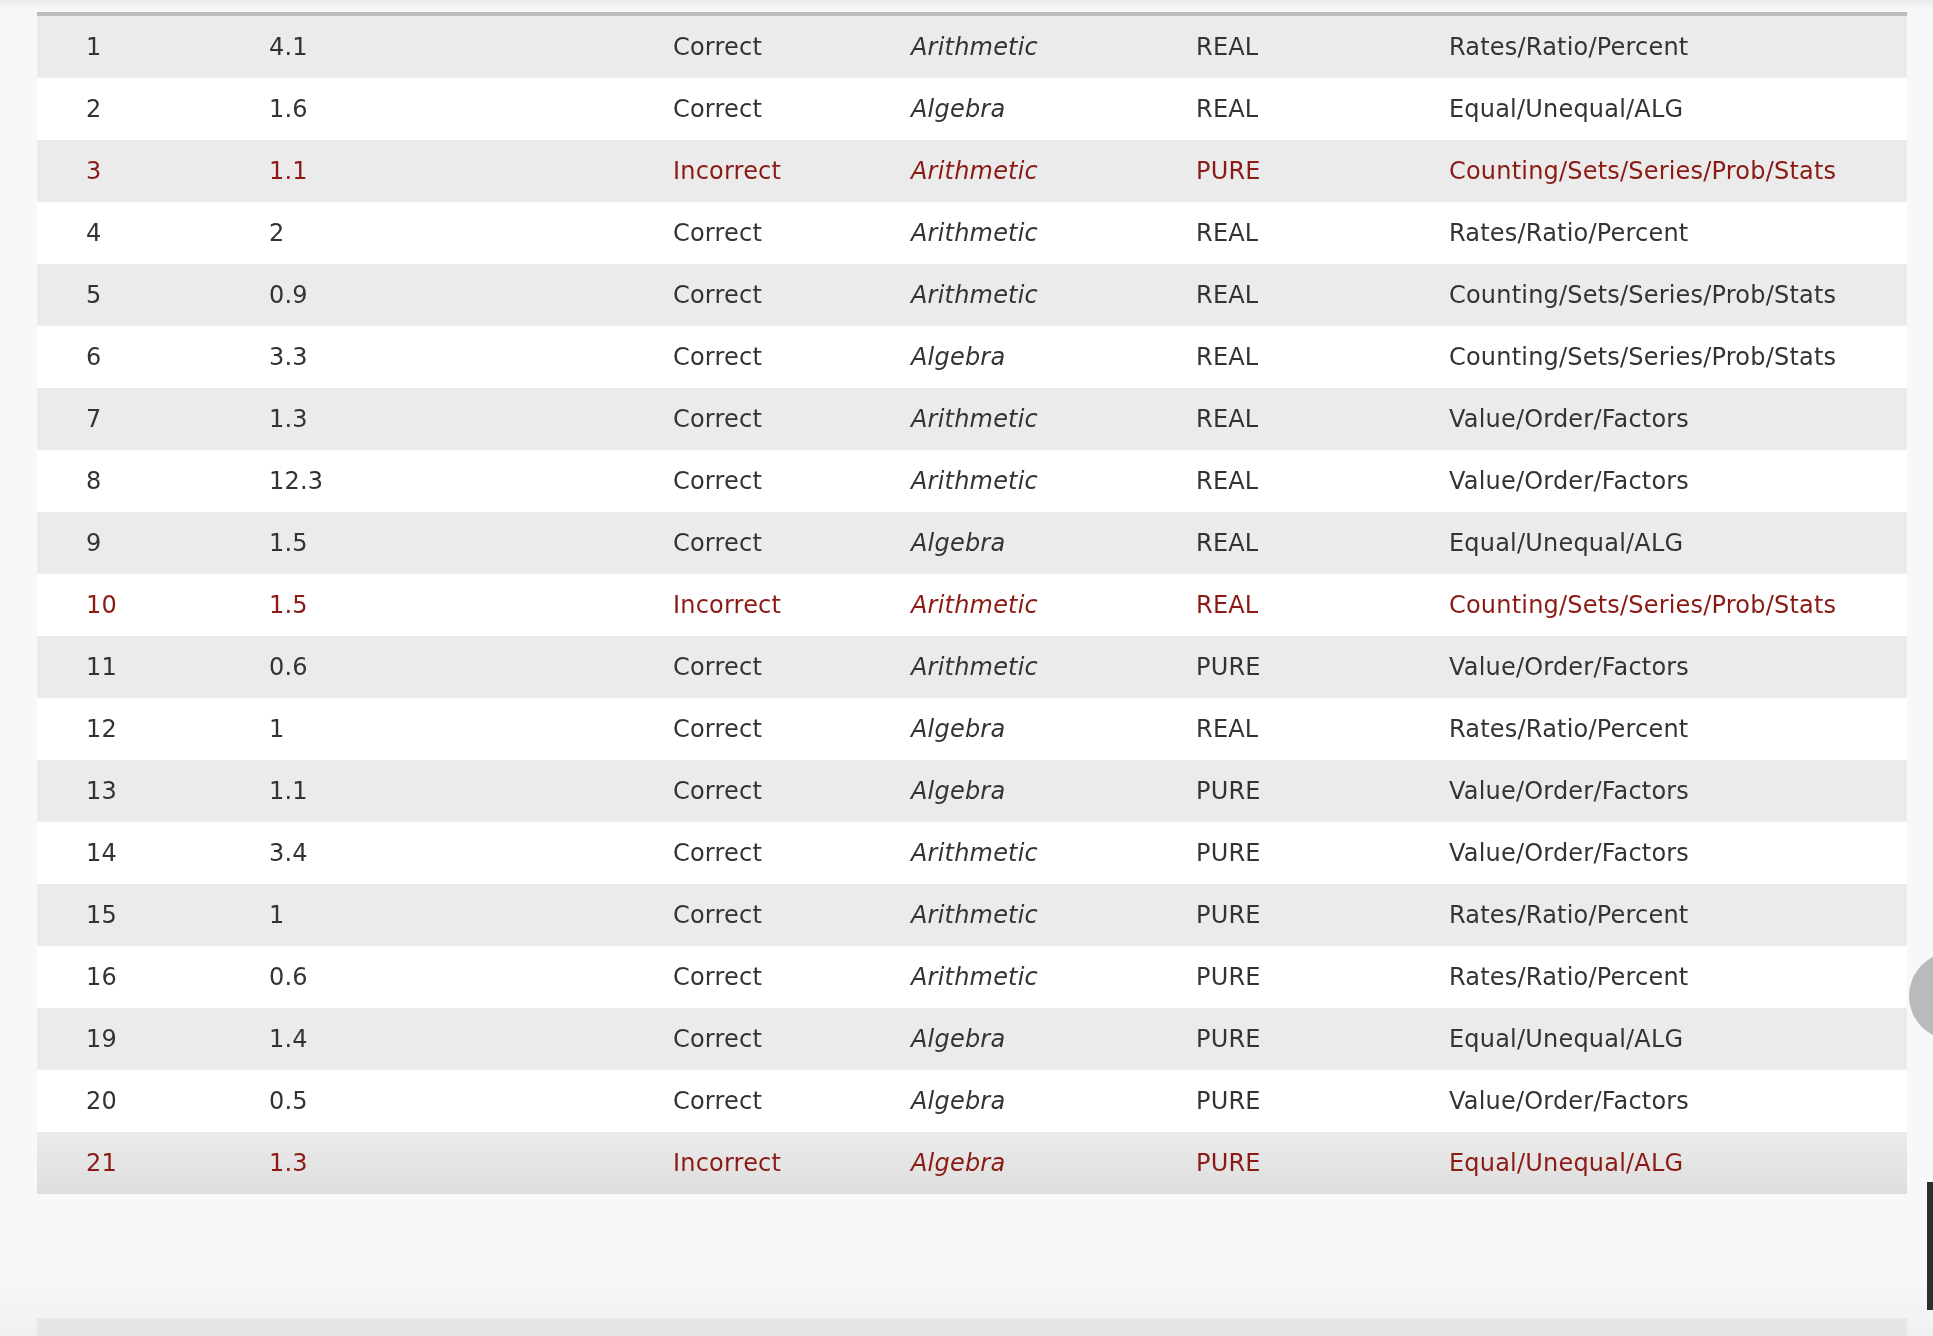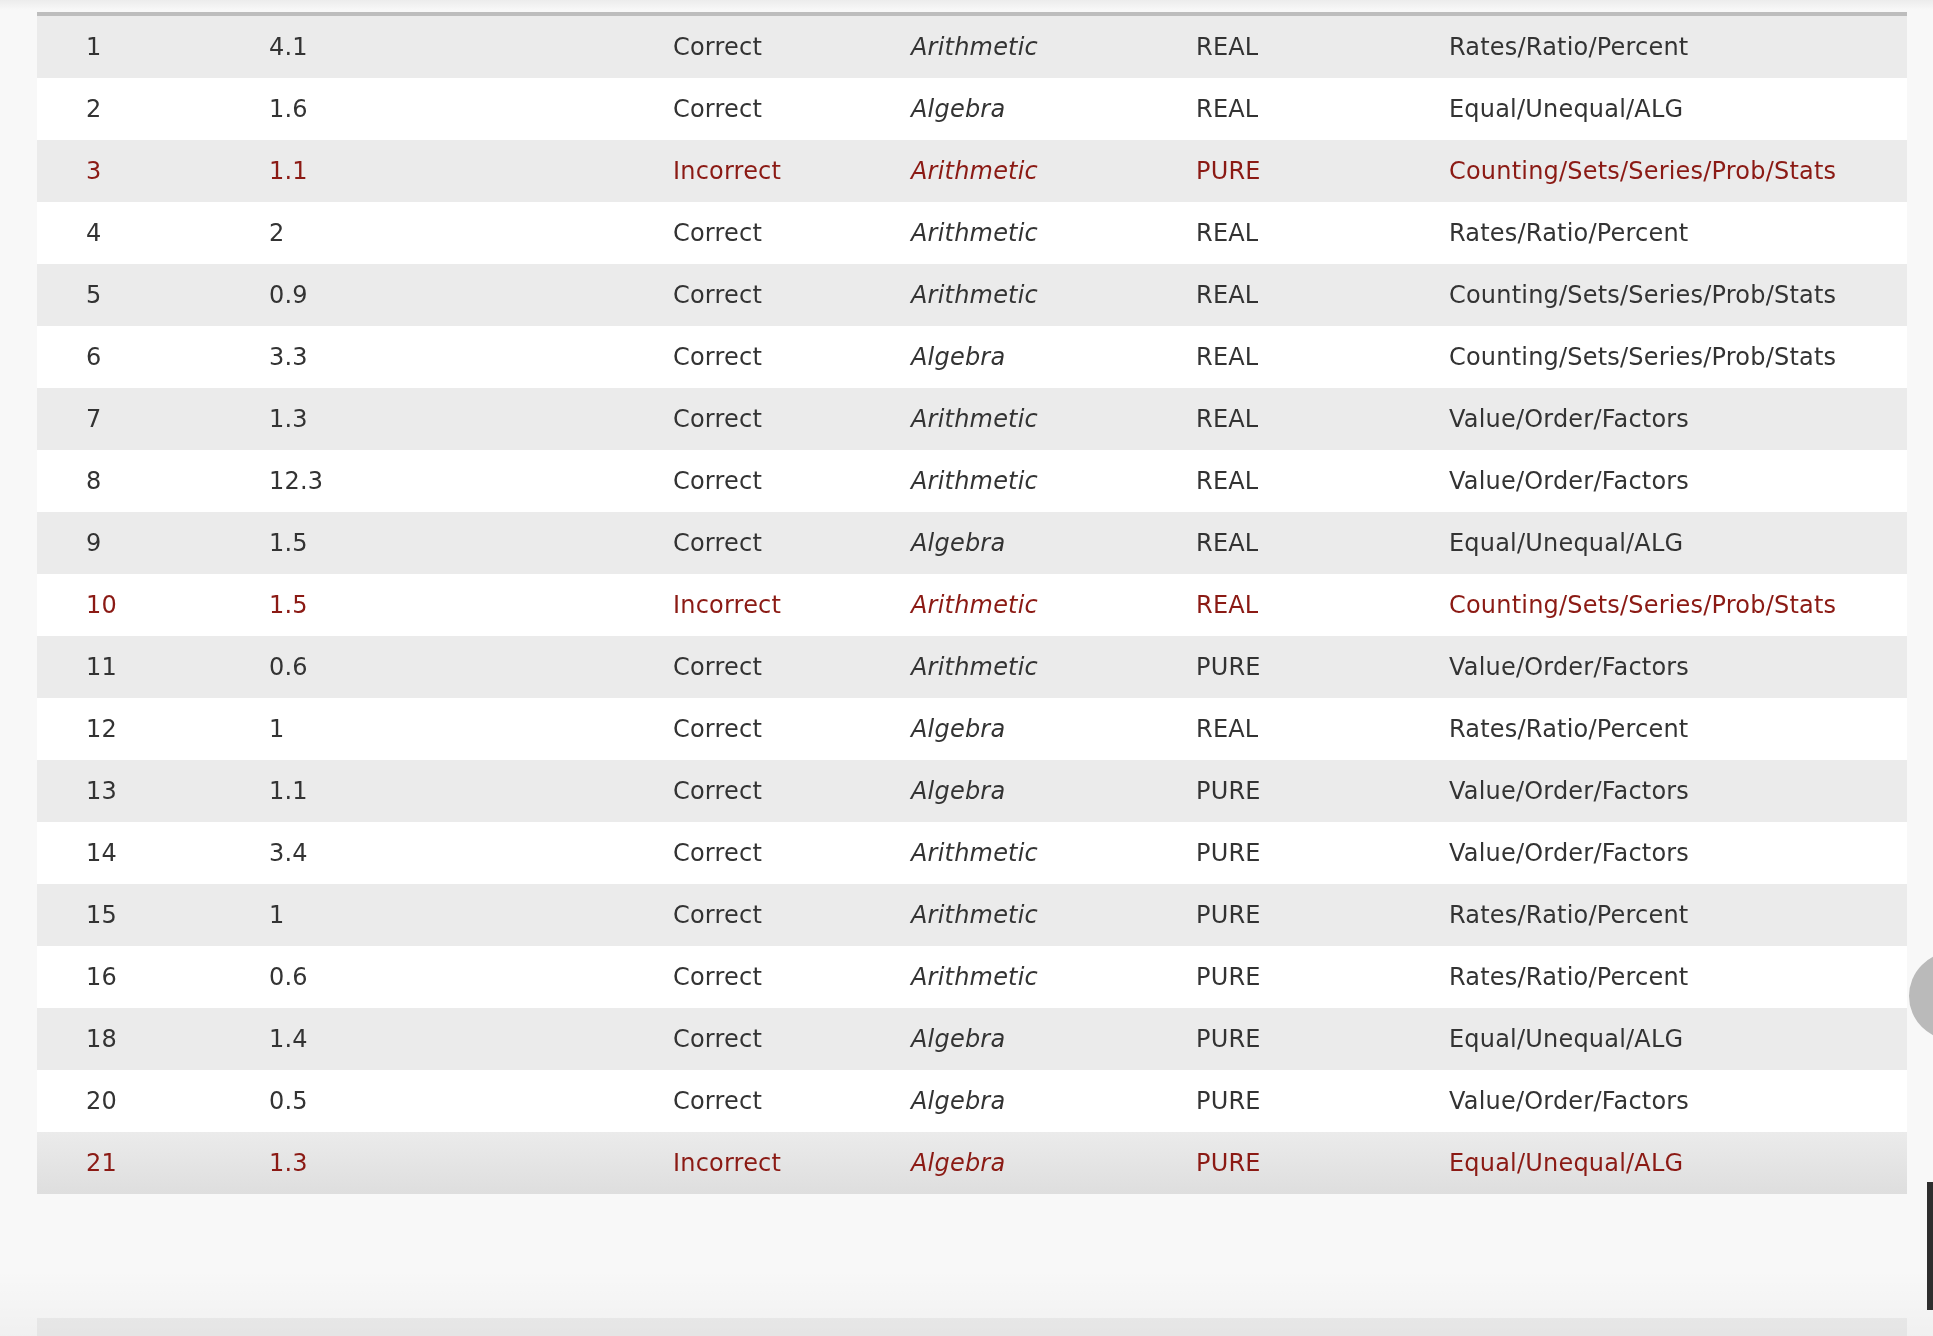--- a/index.html
+++ b/index.html
@@ -226,21 +226,21 @@
           </tr>
           <tr>
             <td class="c-num">16</td>
             <td class="c-time">0.6</td>
             <td class="c-result">Correct</td>
             <td class="c-subject">Arithmetic</td>
             <td class="c-type">PURE</td>
             <td class="c-topic">Rates/Ratio/Percent</td>
           </tr>
           <tr>
-            <td class="c-num">18</td>
+            <td class="c-num">19</td>
             <td class="c-time">1.4</td>
             <td class="c-result">Correct</td>
             <td class="c-subject">Algebra</td>
             <td class="c-type">PURE</td>
             <td class="c-topic">Equal/Unequal/ALG</td>
           </tr>
           <tr>
             <td class="c-num">20</td>
             <td class="c-time">0.5</td>
             <td class="c-result">Correct</td>

